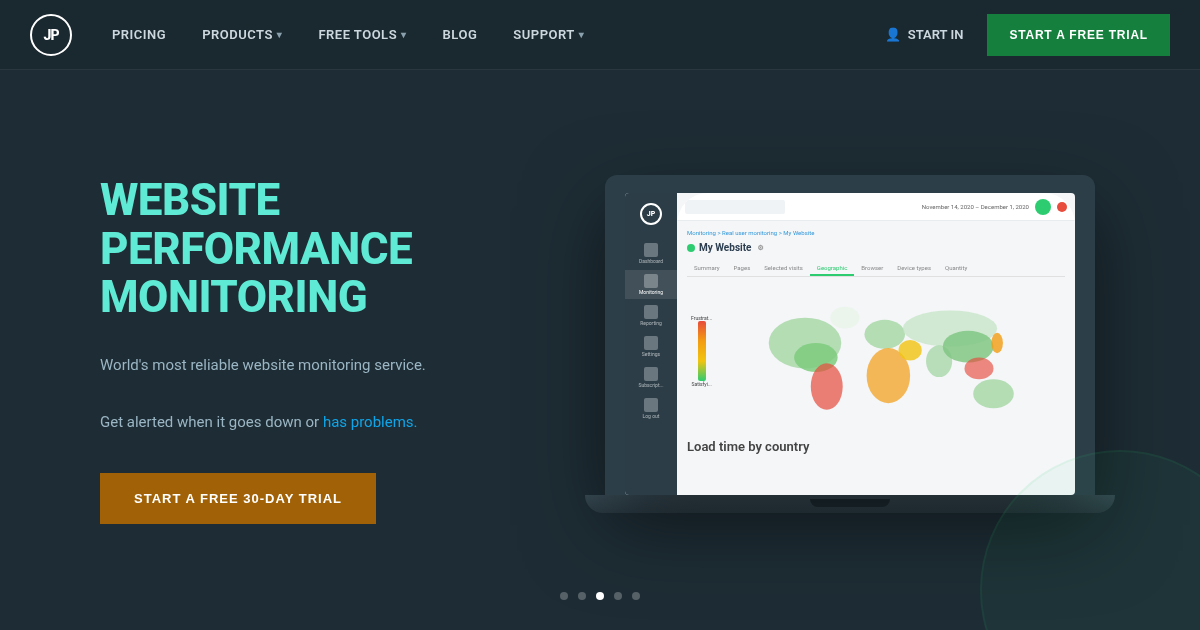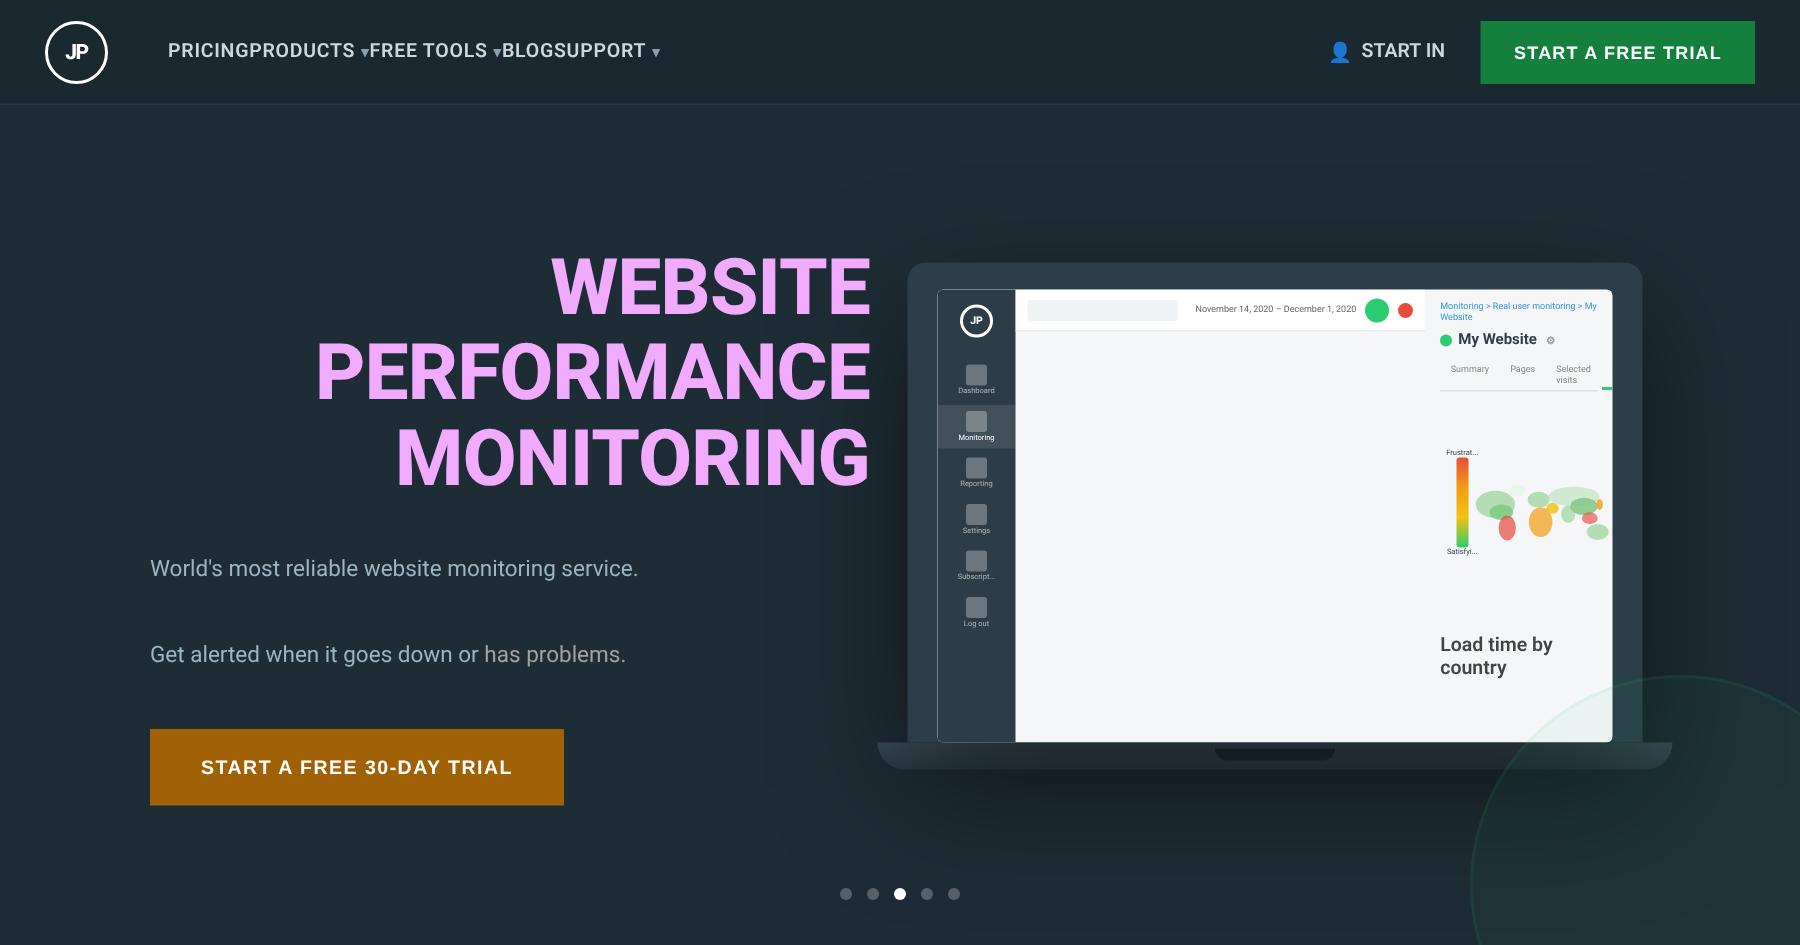--- a/index.html
+++ b/index.html
@@ -32,20 +32,21 @@
       font-weight: 800;
       font-size: 14px;
       letter-spacing: -1px;
       color: #fff;
       margin-right: 40px;
       flex-shrink: 0;
     }
     .nav-links {
       display: flex;
       align-items: flex-start;
+      gap: 36px;
       flex: 1;
     }
     .nav-link {
       color: #cdd8de;
       font-size: 13px;
       font-weight: 600;
       letter-spacing: 0.5px;
       text-transform: uppercase;
       cursor: pointer;
       display: flex;
@@ -91,37 +92,36 @@
       padding: 0 80px 0 100px;
       position: relative;
     }
 
     
     .hero-left {
       flex: 0 0 480px;
       z-index: 2;
     }
     .hero-title {
-      font-size: 52px;
+      font-size: 44px;
       font-weight: 800;
       line-height: 1.1;
-      color: #f0abfc;
+      color: #5eead4;
       letter-spacing: -0.5px;
       margin-bottom: 30px;
       text-transform: uppercase;
-      text-align: right;
     }
     .hero-desc {
       font-size: 15px;
       color: #9ab5c3;
       line-height: 1.9;
       margin-bottom: 36px;
     }
     .hero-desc .link-style {
-      color: #a3a3a3;
+      color: #0ea5e9;
       text-decoration: none;
     }
     .btn-cta {
       background-color: #a16207;
       color: #fff;
       font-size: 13px;
       font-weight: 700;
       letter-spacing: 1px;
       text-transform: uppercase;
       padding: 18px 34px;
@@ -257,22 +257,23 @@
       color: rgba(255,255,255,0.6);
       text-align: center;
     }
     .sidebar-item-s.active .sidebar-label-s {
       color: #fff;
     }
 
     .screen-main {
       flex: 1;
       display: flex;
-      flex-direction: row;
+      flex-direction: column;
       overflow: hidden;
+      border-radius: 31px;
     }
     .screen-topbar {
       height: 28px;
       background: #fff;
       display: flex;
       align-items: center;
       padding: 0 8px;
       gap: 6px;
       border-bottom: 1px solid #e8ecef;
       flex-shrink: 0;

